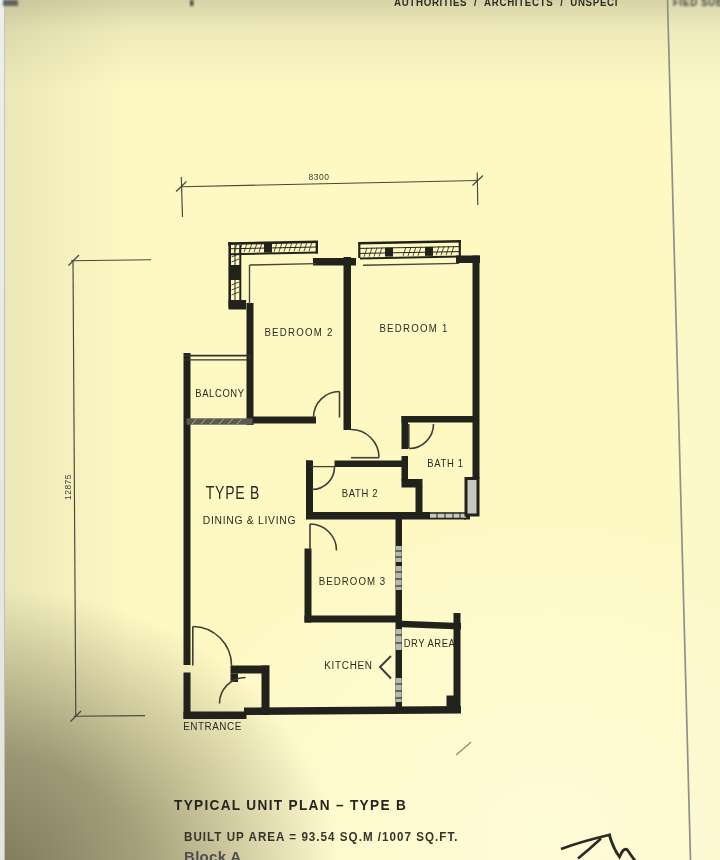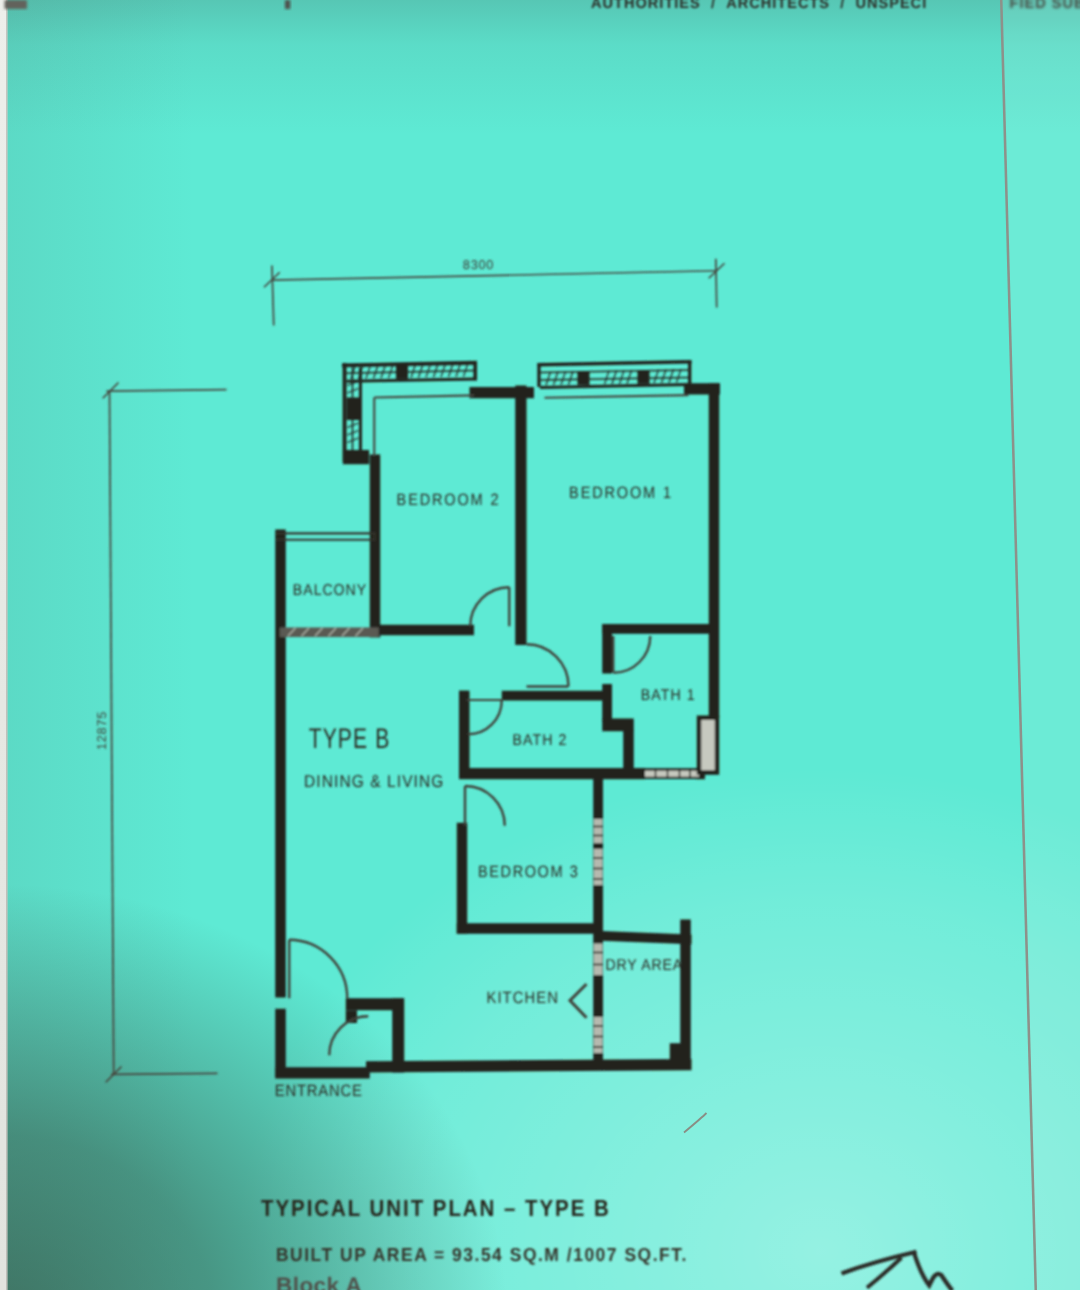--- a/index.html
+++ b/index.html
@@ -1,19 +1,19 @@
 <!DOCTYPE html>
 <html><head>
 <meta charset="utf-8">
 <style>
   html,body{margin:0;padding:0;}
   #page{position:relative;width:720px;height:860px;overflow:hidden;
     background:#a1a59c;
     font-family:"Liberation Sans", sans-serif;}
-  #page{background:#5eead4;}
+  #page{background:#fef9c3;}
   #shade{position:absolute;left:0;top:0;width:720px;height:860px;
     background:
       radial-gradient(470px 400px at 0% 102%, rgba(40,33,20,0.55) 0%, rgba(40,33,20,0.42) 30%, rgba(40,33,20,0.0) 72%),
       radial-gradient(520px 430px at 76% 97%, rgba(255,255,255,0.34), rgba(255,255,255,0.12) 55%, rgba(255,255,255,0) 75%),
       linear-gradient(90deg, rgba(70,70,64,0.10), rgba(70,70,64,0.0) 130px),
       linear-gradient(180deg, rgba(58,58,54,0.20) 0px, rgba(58,58,54,0.08) 30px, rgba(58,58,54,0.0) 90px);
   }
   #leftedge{position:absolute;left:0;top:0;width:4px;height:860px;
     background:linear-gradient(180deg,#edefeb 0%,#e6e8e3 55%,#e2e4df 100%);
     border-right:1px solid rgba(120,120,112,0.35);}

